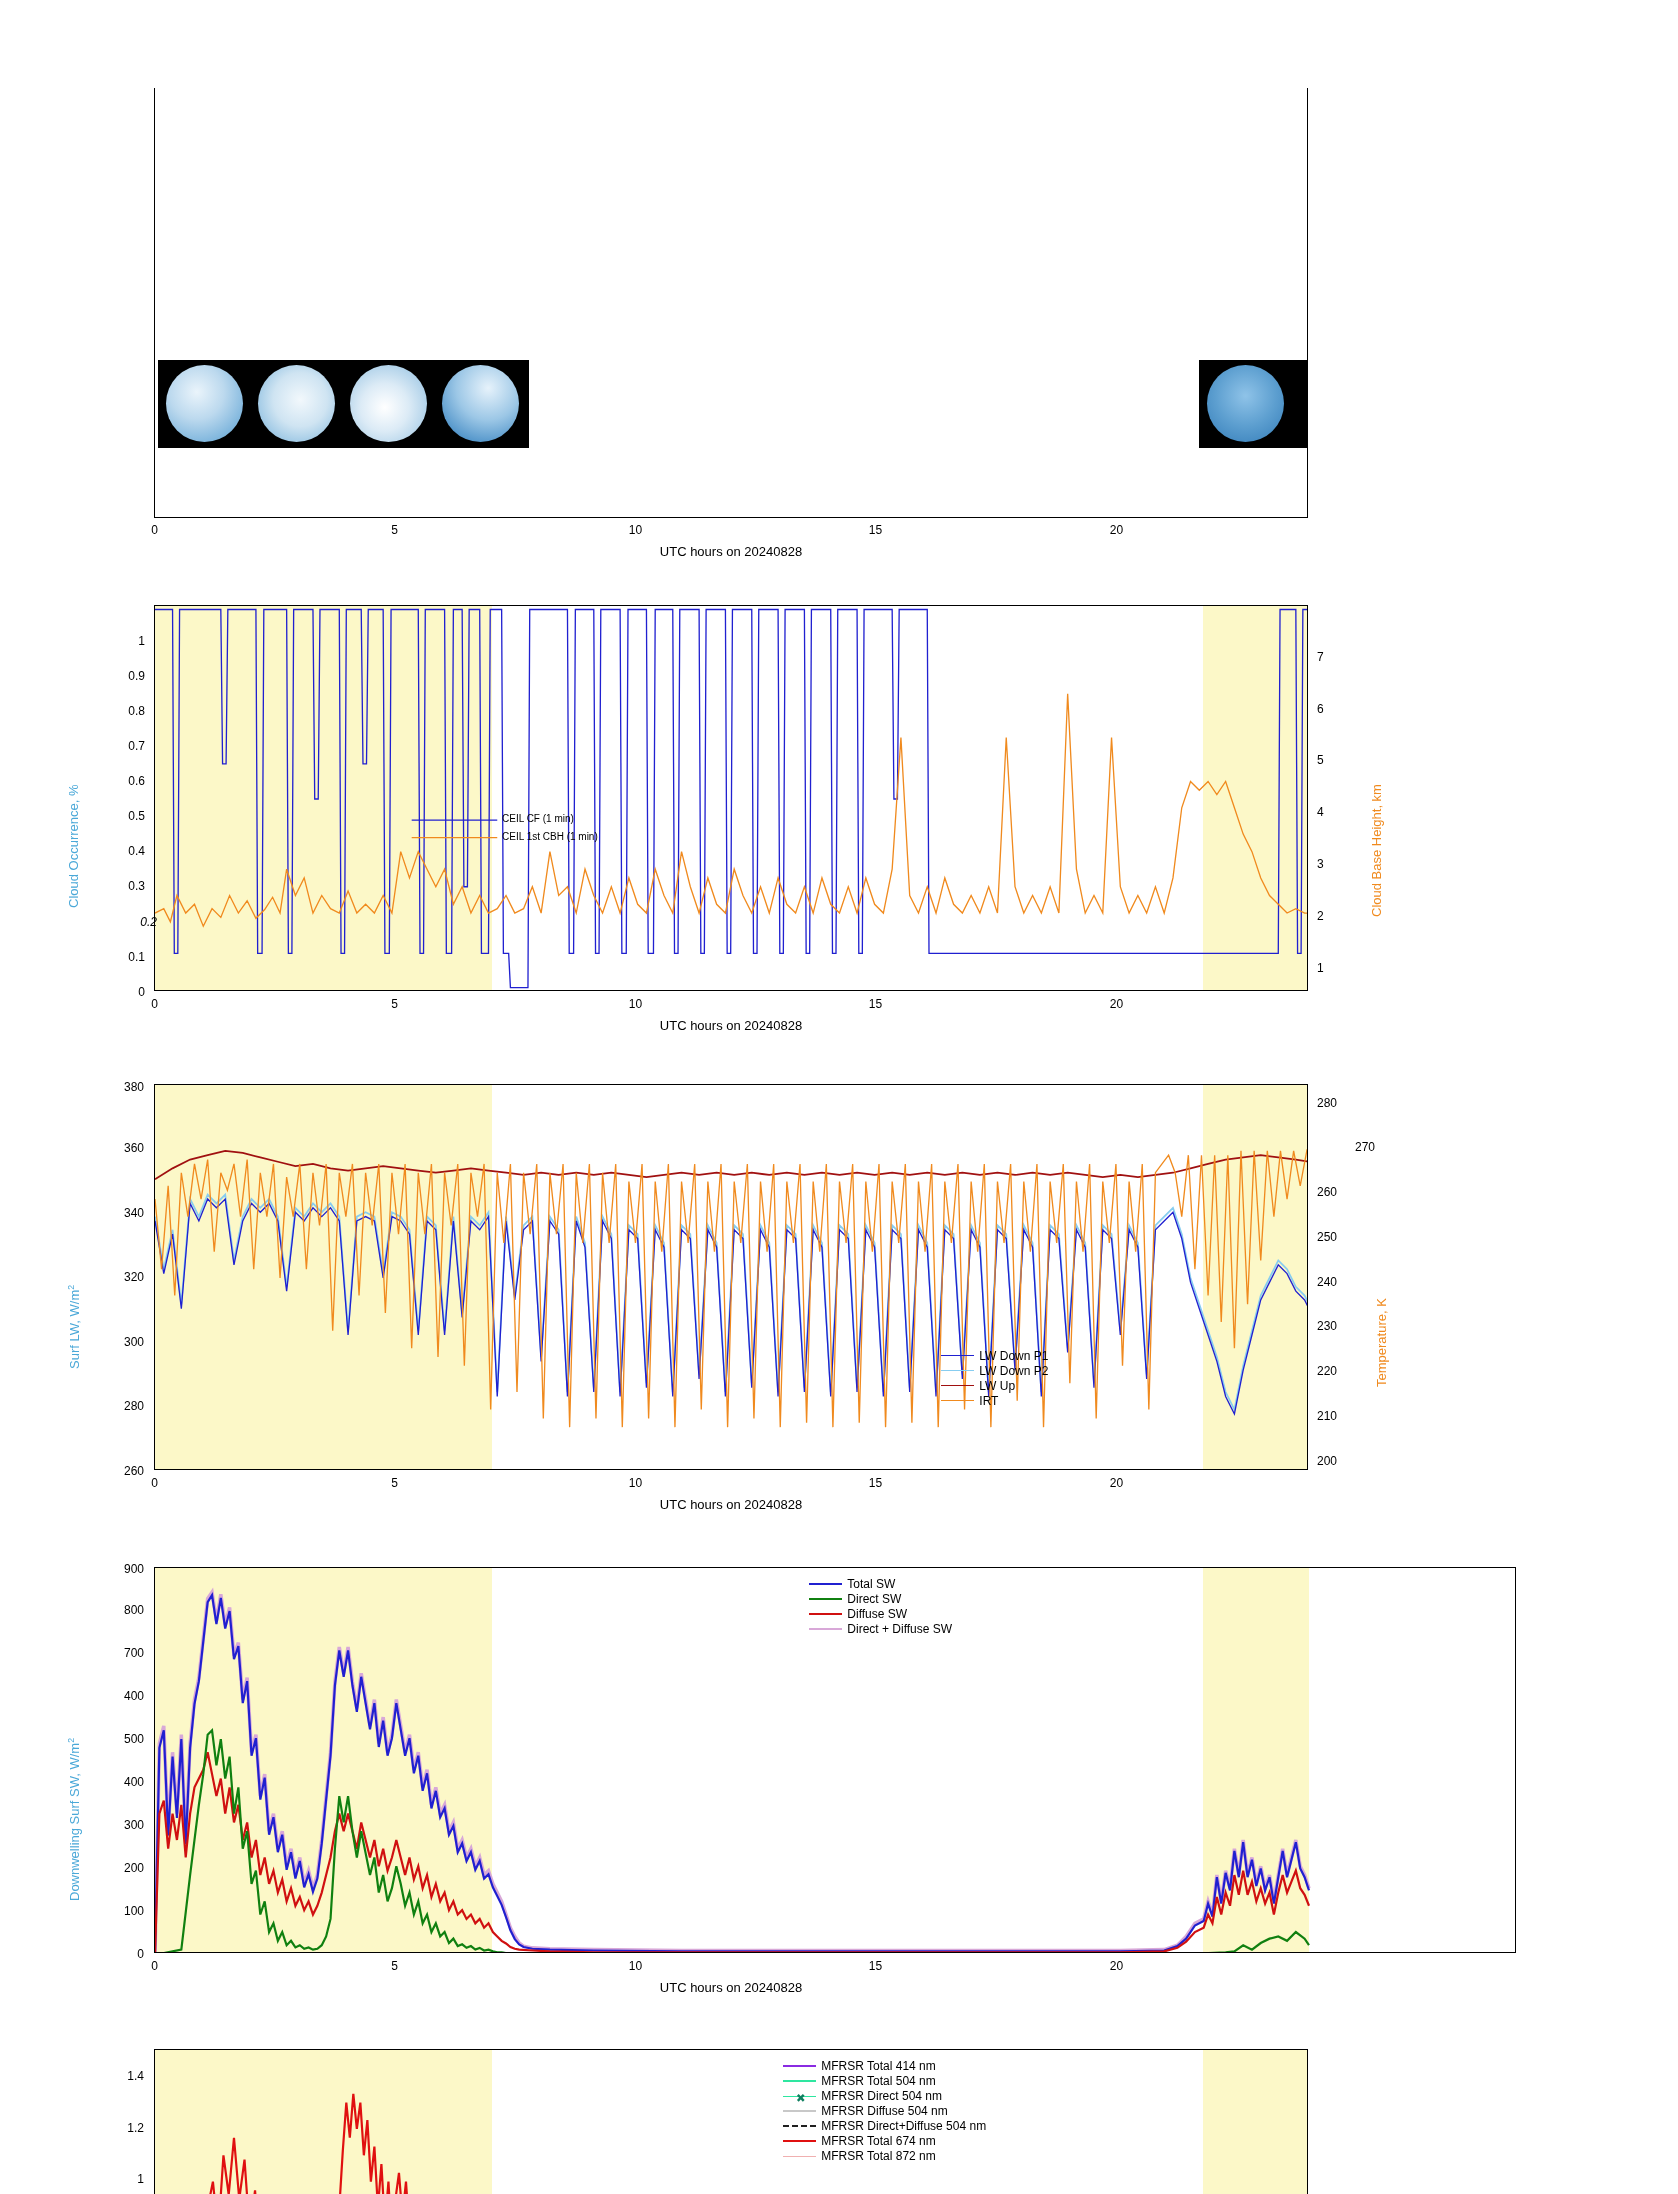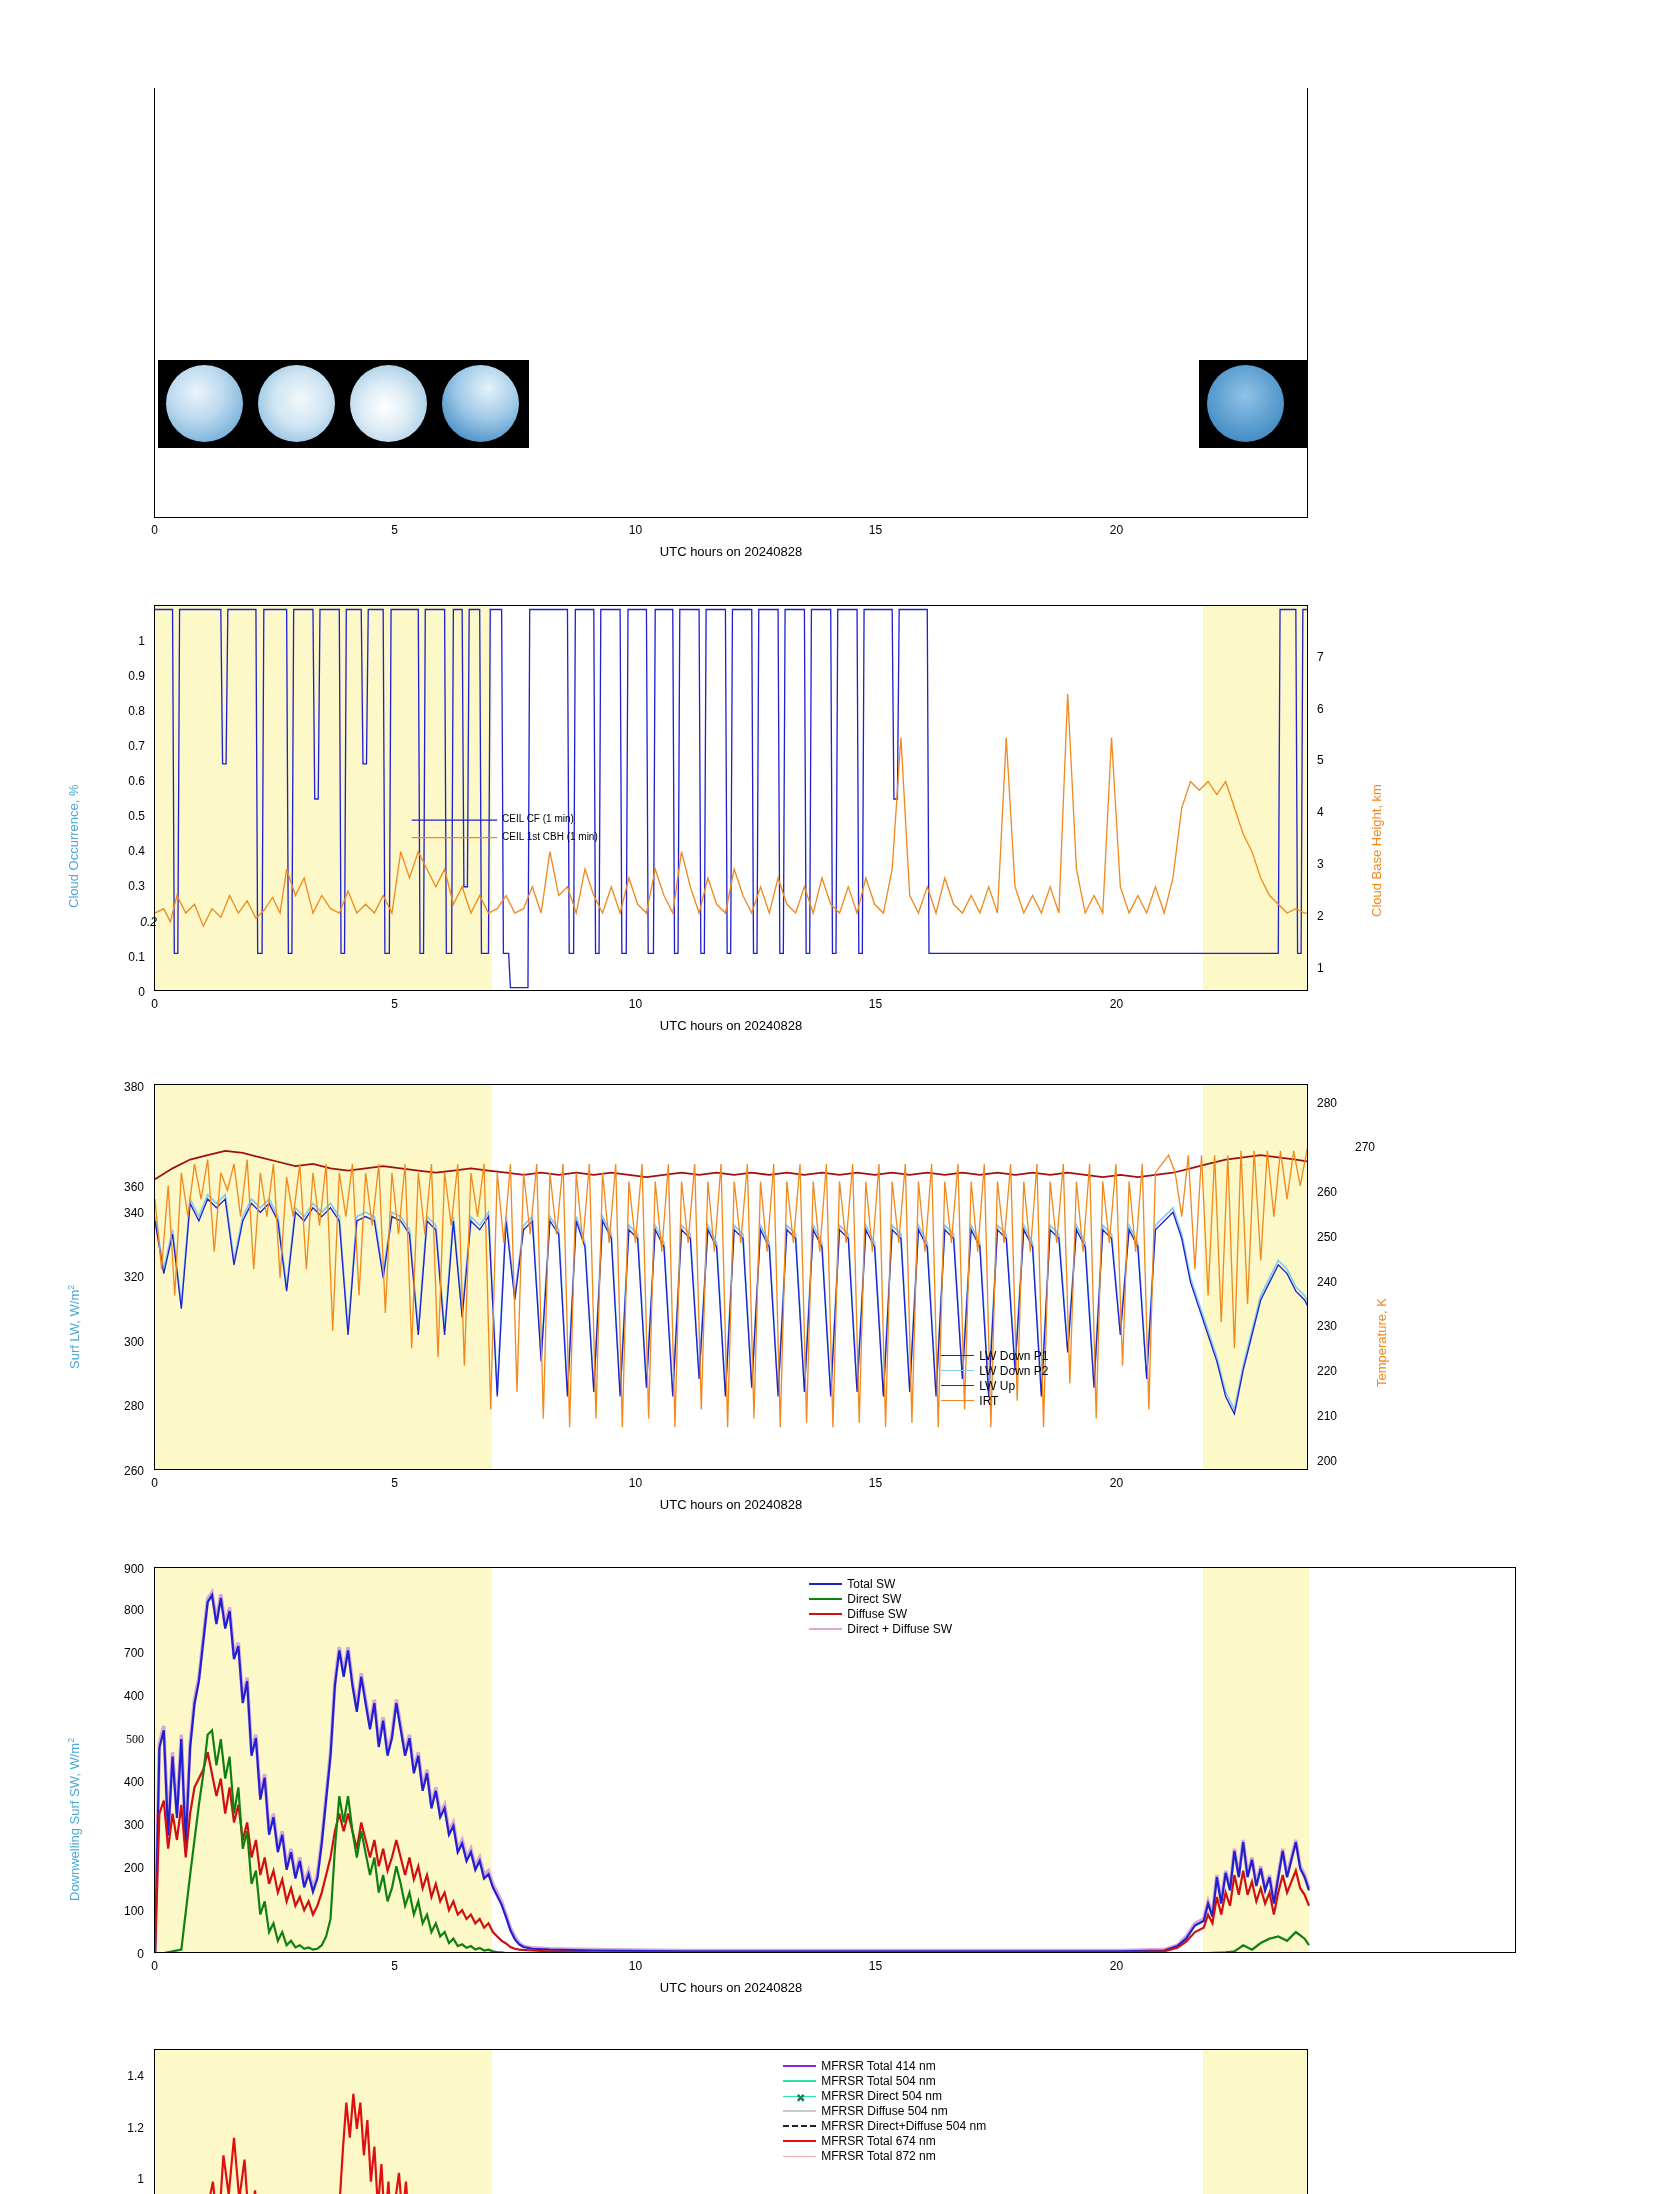--- a/index.html
+++ b/index.html
@@ -134,21 +134,21 @@
             <span class="lbl">IRT</span>
           </div>
       </div>
     </div>
 
     <div class="ytick" style="left:83px;top:393px;width:61px;">260</div>
     <div class="ytick" style="left:83px;top:328px;width:61px;">280</div>
     <div class="ytick" style="left:83px;top:264px;width:61px;">300</div>
     <div class="ytick" style="left:83px;top:199px;width:61px;">320</div>
     <div class="ytick" style="left:83px;top:135px;width:61px;">340</div>
-    <div class="ytick" style="left:83px;top:70px;width:61px;margin-top:39px;">360</div>
+    <div class="ytick" style="left:83px;top:70px;width:61px;">360</div>
     <div class="ytick" style="left:83px;top:8.8px;width:61px;">380</div>
 
     <div class="ytickR" style="left:1317px;top:383px;">200</div>
     <div class="ytickR" style="left:1317px;top:338px;">210</div>
     <div class="ytickR" style="left:1317px;top:293px;">220</div>
     <div class="ytickR" style="left:1317px;top:248px;">230</div>
     <div class="ytickR" style="left:1317px;top:204px;">240</div>
     <div class="ytickR" style="left:1317px;top:159px;">250</div>
     <div class="ytickR" style="left:1317px;top:114px;">260</div>
     <div class="ytickR" style="left:1355px;top:69px;">270</div>
@@ -198,21 +198,21 @@
             <span class="lbl">Direct + Diffuse SW</span>
           </div>
       </div>
     </div>
 
     <div class="ytick" style="left:83px;top:393px;width:61px;">0</div>
     <div class="ytick" style="left:83px;top:350px;width:61px;">100</div>
     <div class="ytick" style="left:83px;top:307px;width:61px;">200</div>
     <div class="ytick" style="left:83px;top:264px;width:61px;">300</div>
     <div class="ytick" style="left:83px;top:221px;width:61px;">400</div>
-    <div class="ytick" style="left:83px;top:178px;width:61px;font-family:Liberation Serif, serif;">500</div>
+    <div class="ytick" style="left:83px;top:178px;width:61px;">500</div>
     <div class="ytick" style="left:83px;top:135px;width:61px;">400</div>
     <div class="ytick" style="left:83px;top:92px;width:61px;">700</div>
     <div class="ytick" style="left:83px;top:49px;width:61px;">800</div>
     <div class="ytick" style="left:83px;top:8px;width:61px;">900</div>
     <div class="ylabel" style="left:66px;top:347px;transform:rotate(-90deg);color:#4aa8d8;"><span>Downwelling Surf SW, W/m</span><sup style="font-size:8.8px;">2</sup></div>
     <div class="xtick" style="left:137px;top:405px;">0</div>
     <div class="xtick" style="left:377px;top:405px;">5</div>
     <div class="xtick" style="left:618px;top:405px;">10</div>
     <div class="xtick" style="left:858px;top:405px;">15</div>
     <div class="xtick" style="left:1099px;top:405px;">20</div>

